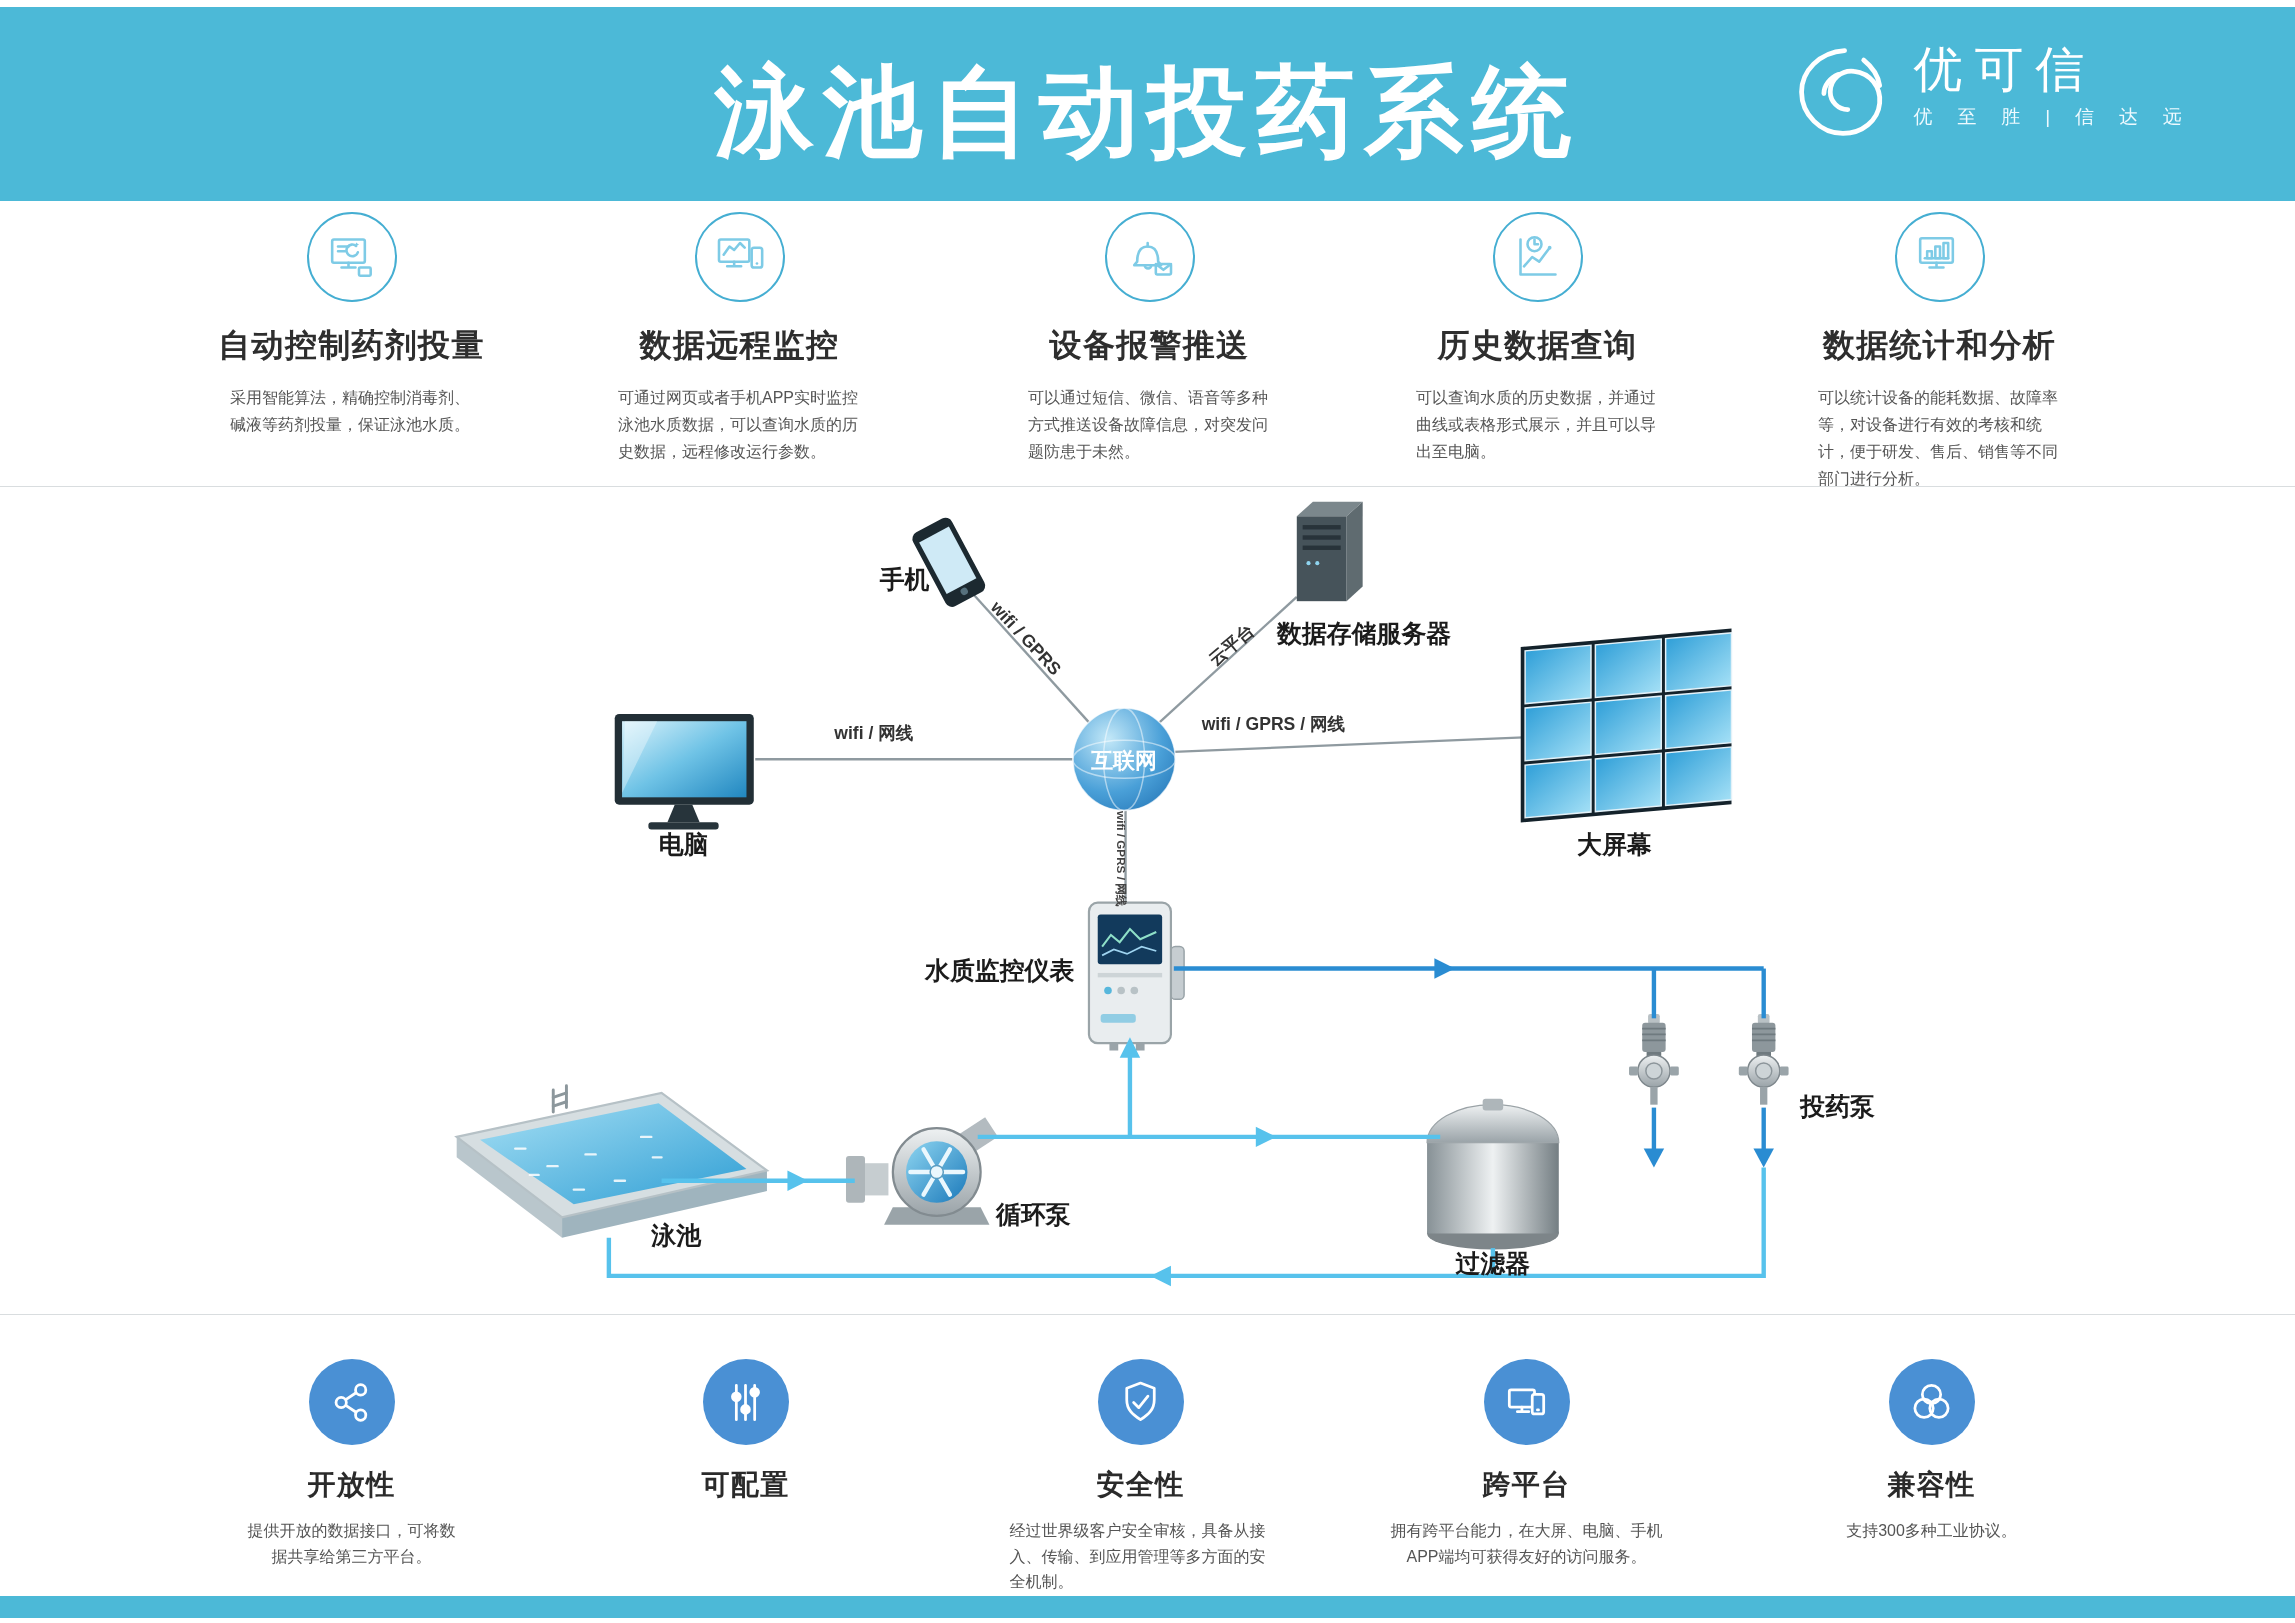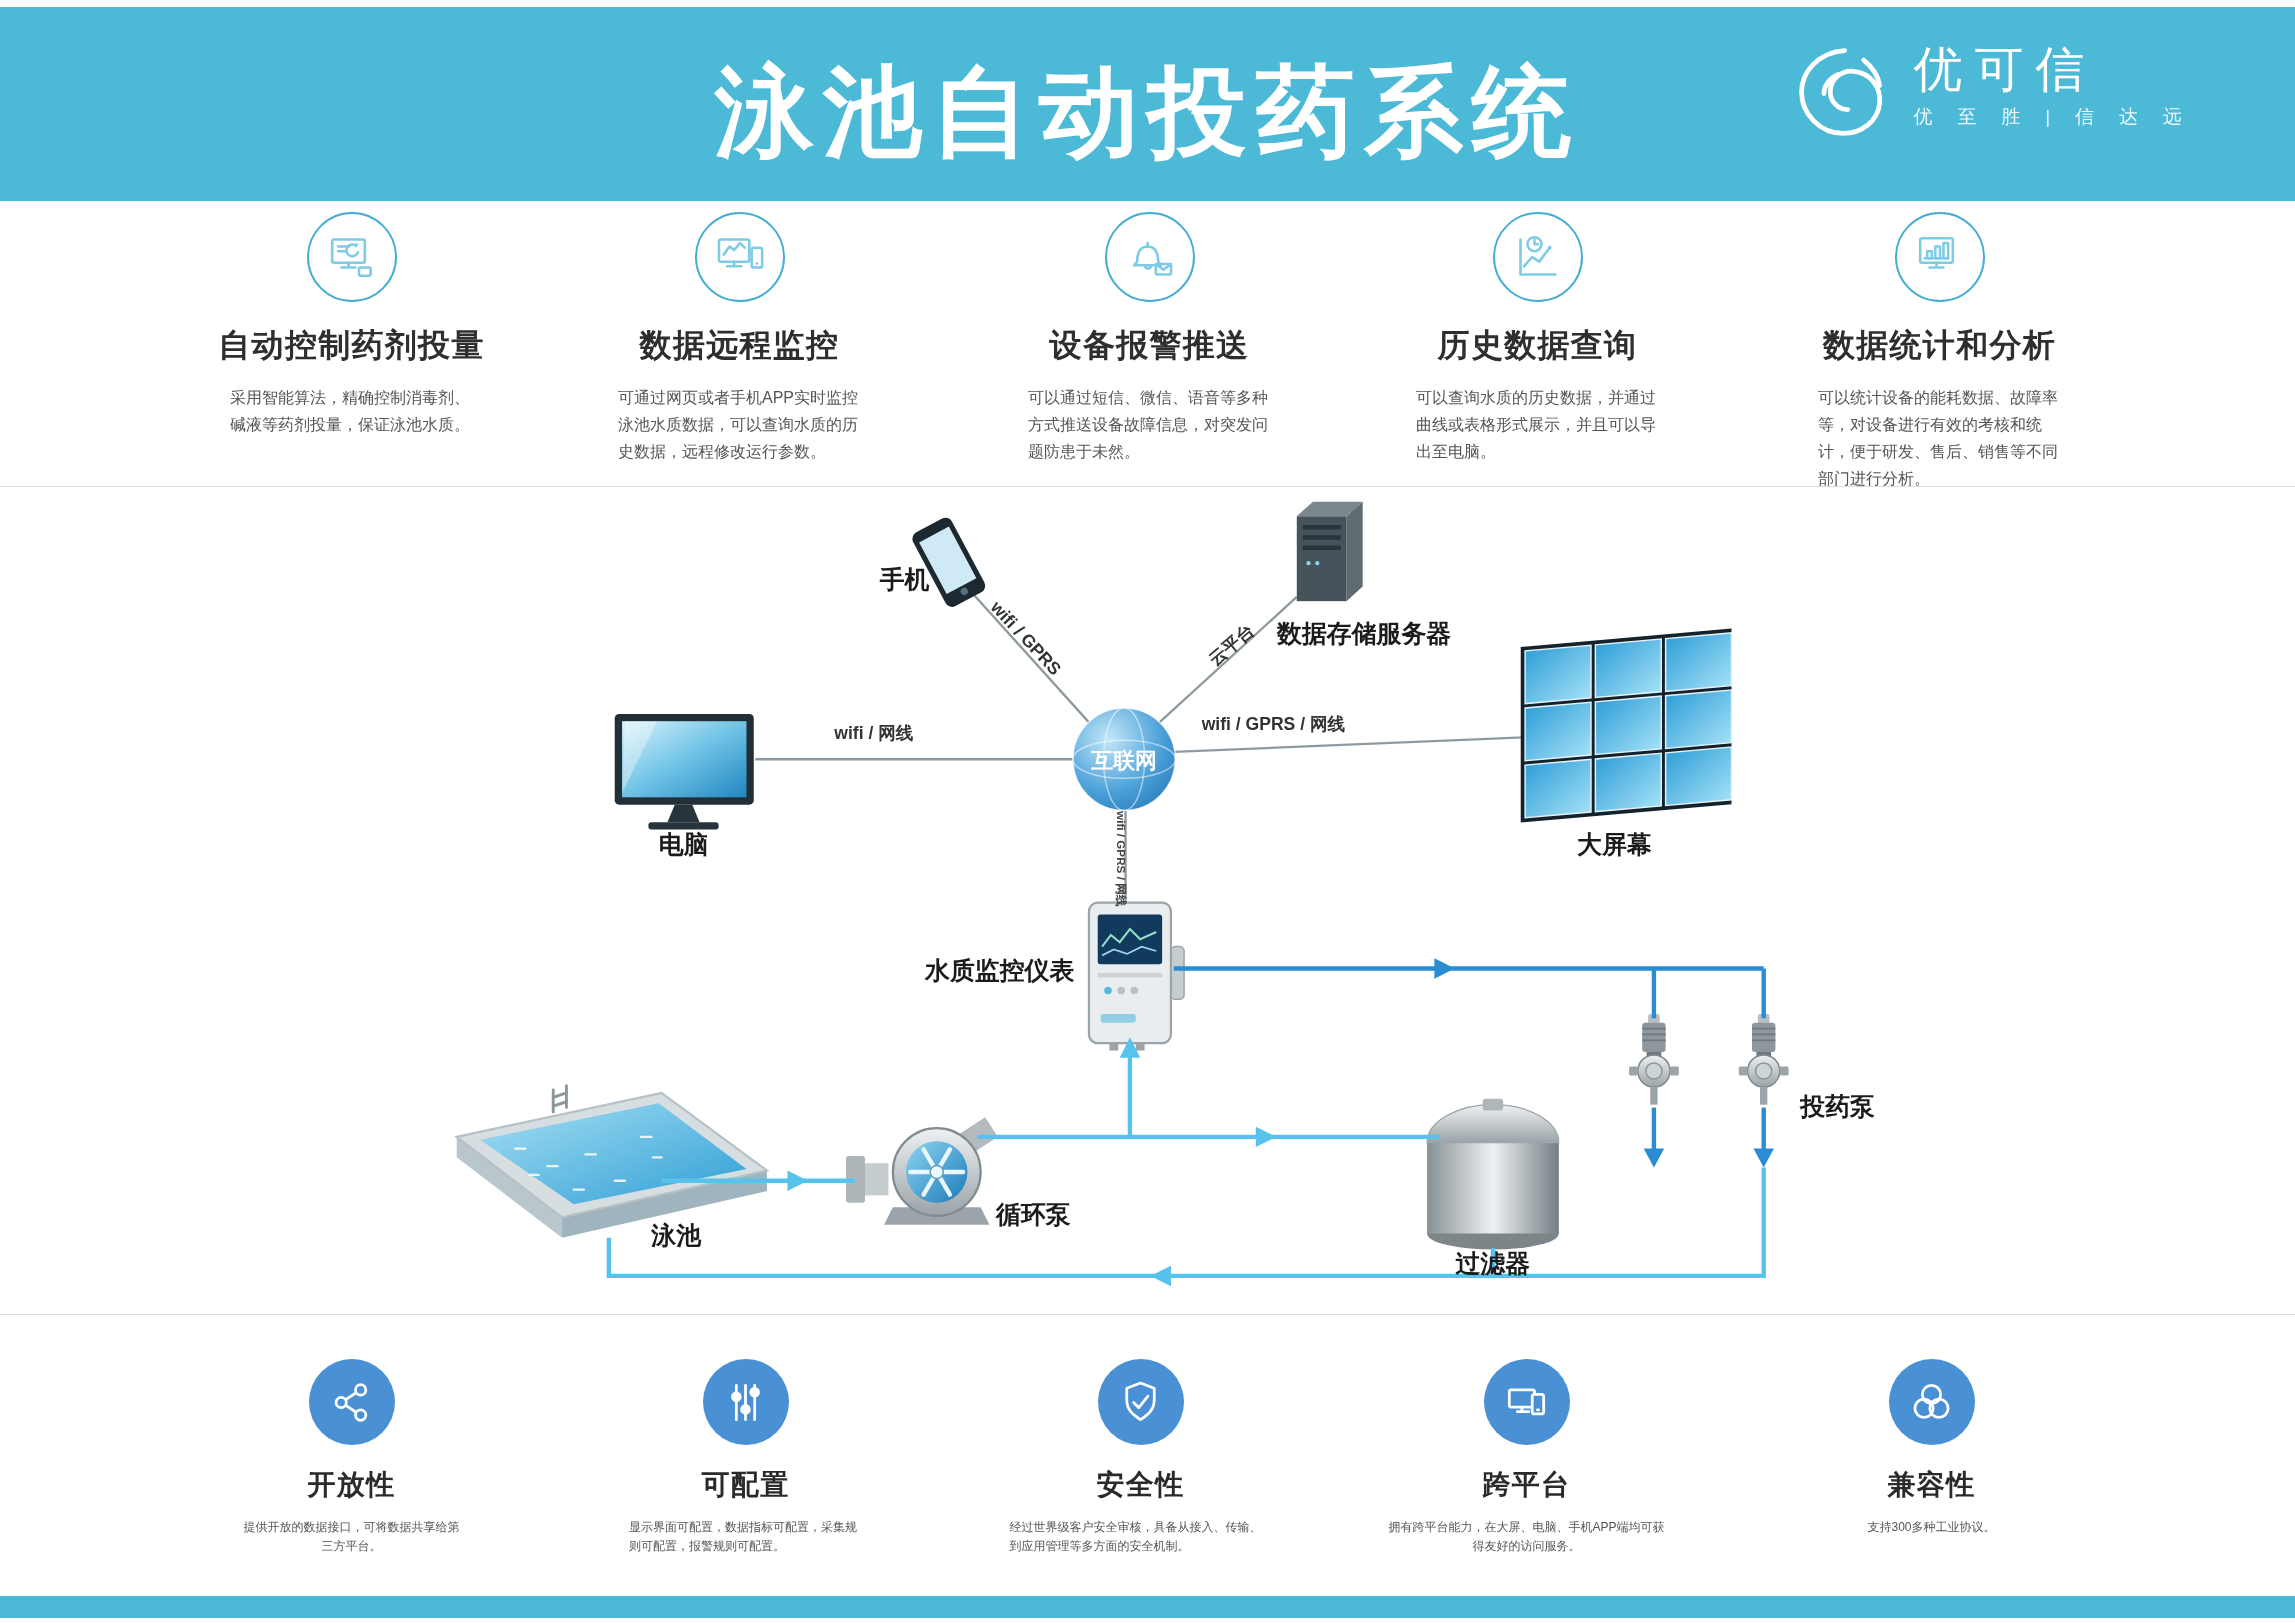--- a/index.html
+++ b/index.html
@@ -22,21 +22,21 @@
     margin:0 auto;display:flex;align-items:center;justify-content:center;background:#fff;}
   .feat-icon svg{width:56px;height:56px;}
   .feat-title{margin-top:22px;font-size:32px;font-weight:700;color:#2e2e2e;letter-spacing:1.3px;}
   .feat-desc{margin:17px auto 0;font-size:16px;line-height:1.68;color:#555;text-align:left;}
 
   .feat2{position:absolute;top:1359px;width:281px;text-align:center;}
   .feat2-icon{width:86px;height:86px;border-radius:50%;background:#4a90d4;
     margin:0 auto;display:flex;align-items:center;justify-content:center;}
   .feat2-icon svg{width:55px;height:55px;}
   .feat2-title{margin-top:21px;font-size:28px;font-weight:700;color:#2a2a2a;letter-spacing:1.3px;}
-  .feat2-desc{margin:14.4px auto 0;font-size:12px;line-height:1.58;color:#555;text-align:left;}
+  .feat2-desc{margin:14.4px auto 0;font-size:16px;line-height:1.58;color:#555;text-align:left;}
   .feat2-desc.center{text-align:center;}
 
   .hr{position:absolute;left:0;width:100%;height:1.3px;background:#d9dddf;}
   .hr1{top:486px;} .hr2{top:1314px;}
 
   .footer-bar{position:absolute;left:0;top:1596px;width:100%;height:21.6px;background:#4cb9d7;}
 
   
   .diagram{position:absolute;left:0;top:487px;width:2295px;height:827px;}
   .diagram text{font-family:"Liberation Sans","DejaVu Sans",sans-serif;}
@@ -378,21 +378,20 @@
       <svg viewBox="0 0 48 48">
           <g stroke="#fff" stroke-width="2.4" stroke-linecap="round" fill="none">
         <path d="M16 9 v30 M24 9 v30 M32 9 v30"></path>
         <circle cx="16" cy="19" r="3.4" fill="#fff"></circle>
             <circle cx="24" cy="30" r="3.4" fill="#fff"></circle>
             <circle cx="32" cy="15" r="3.4" fill="#fff"></circle>
       </g>
         </svg>
     </div>
     <div class="feat2-title">可配置</div>
-    <div class="feat2-desc" style="width:233px">显示界面可配置，数据指标可配置，采集规则可配置，报警规则可配置。</div>
   </div>
 
   <div class="feat2" style="left:1000px">
     <div class="feat2-icon">
       <svg viewBox="0 0 48 48">
           <g fill="none" stroke="#fff" stroke-width="2.4" stroke-linecap="round" stroke-linejoin="round">
         <path d="M24 7 l12 4.5 v10 c0 8.5 -5 13 -12 17.5 c-7 -4.5 -12 -9 -12 -17.5 v-10 z"></path>
         <polyline points="18,24 22.5,28.5 30.5,18.5"></polyline>
       </g>
         </svg>

